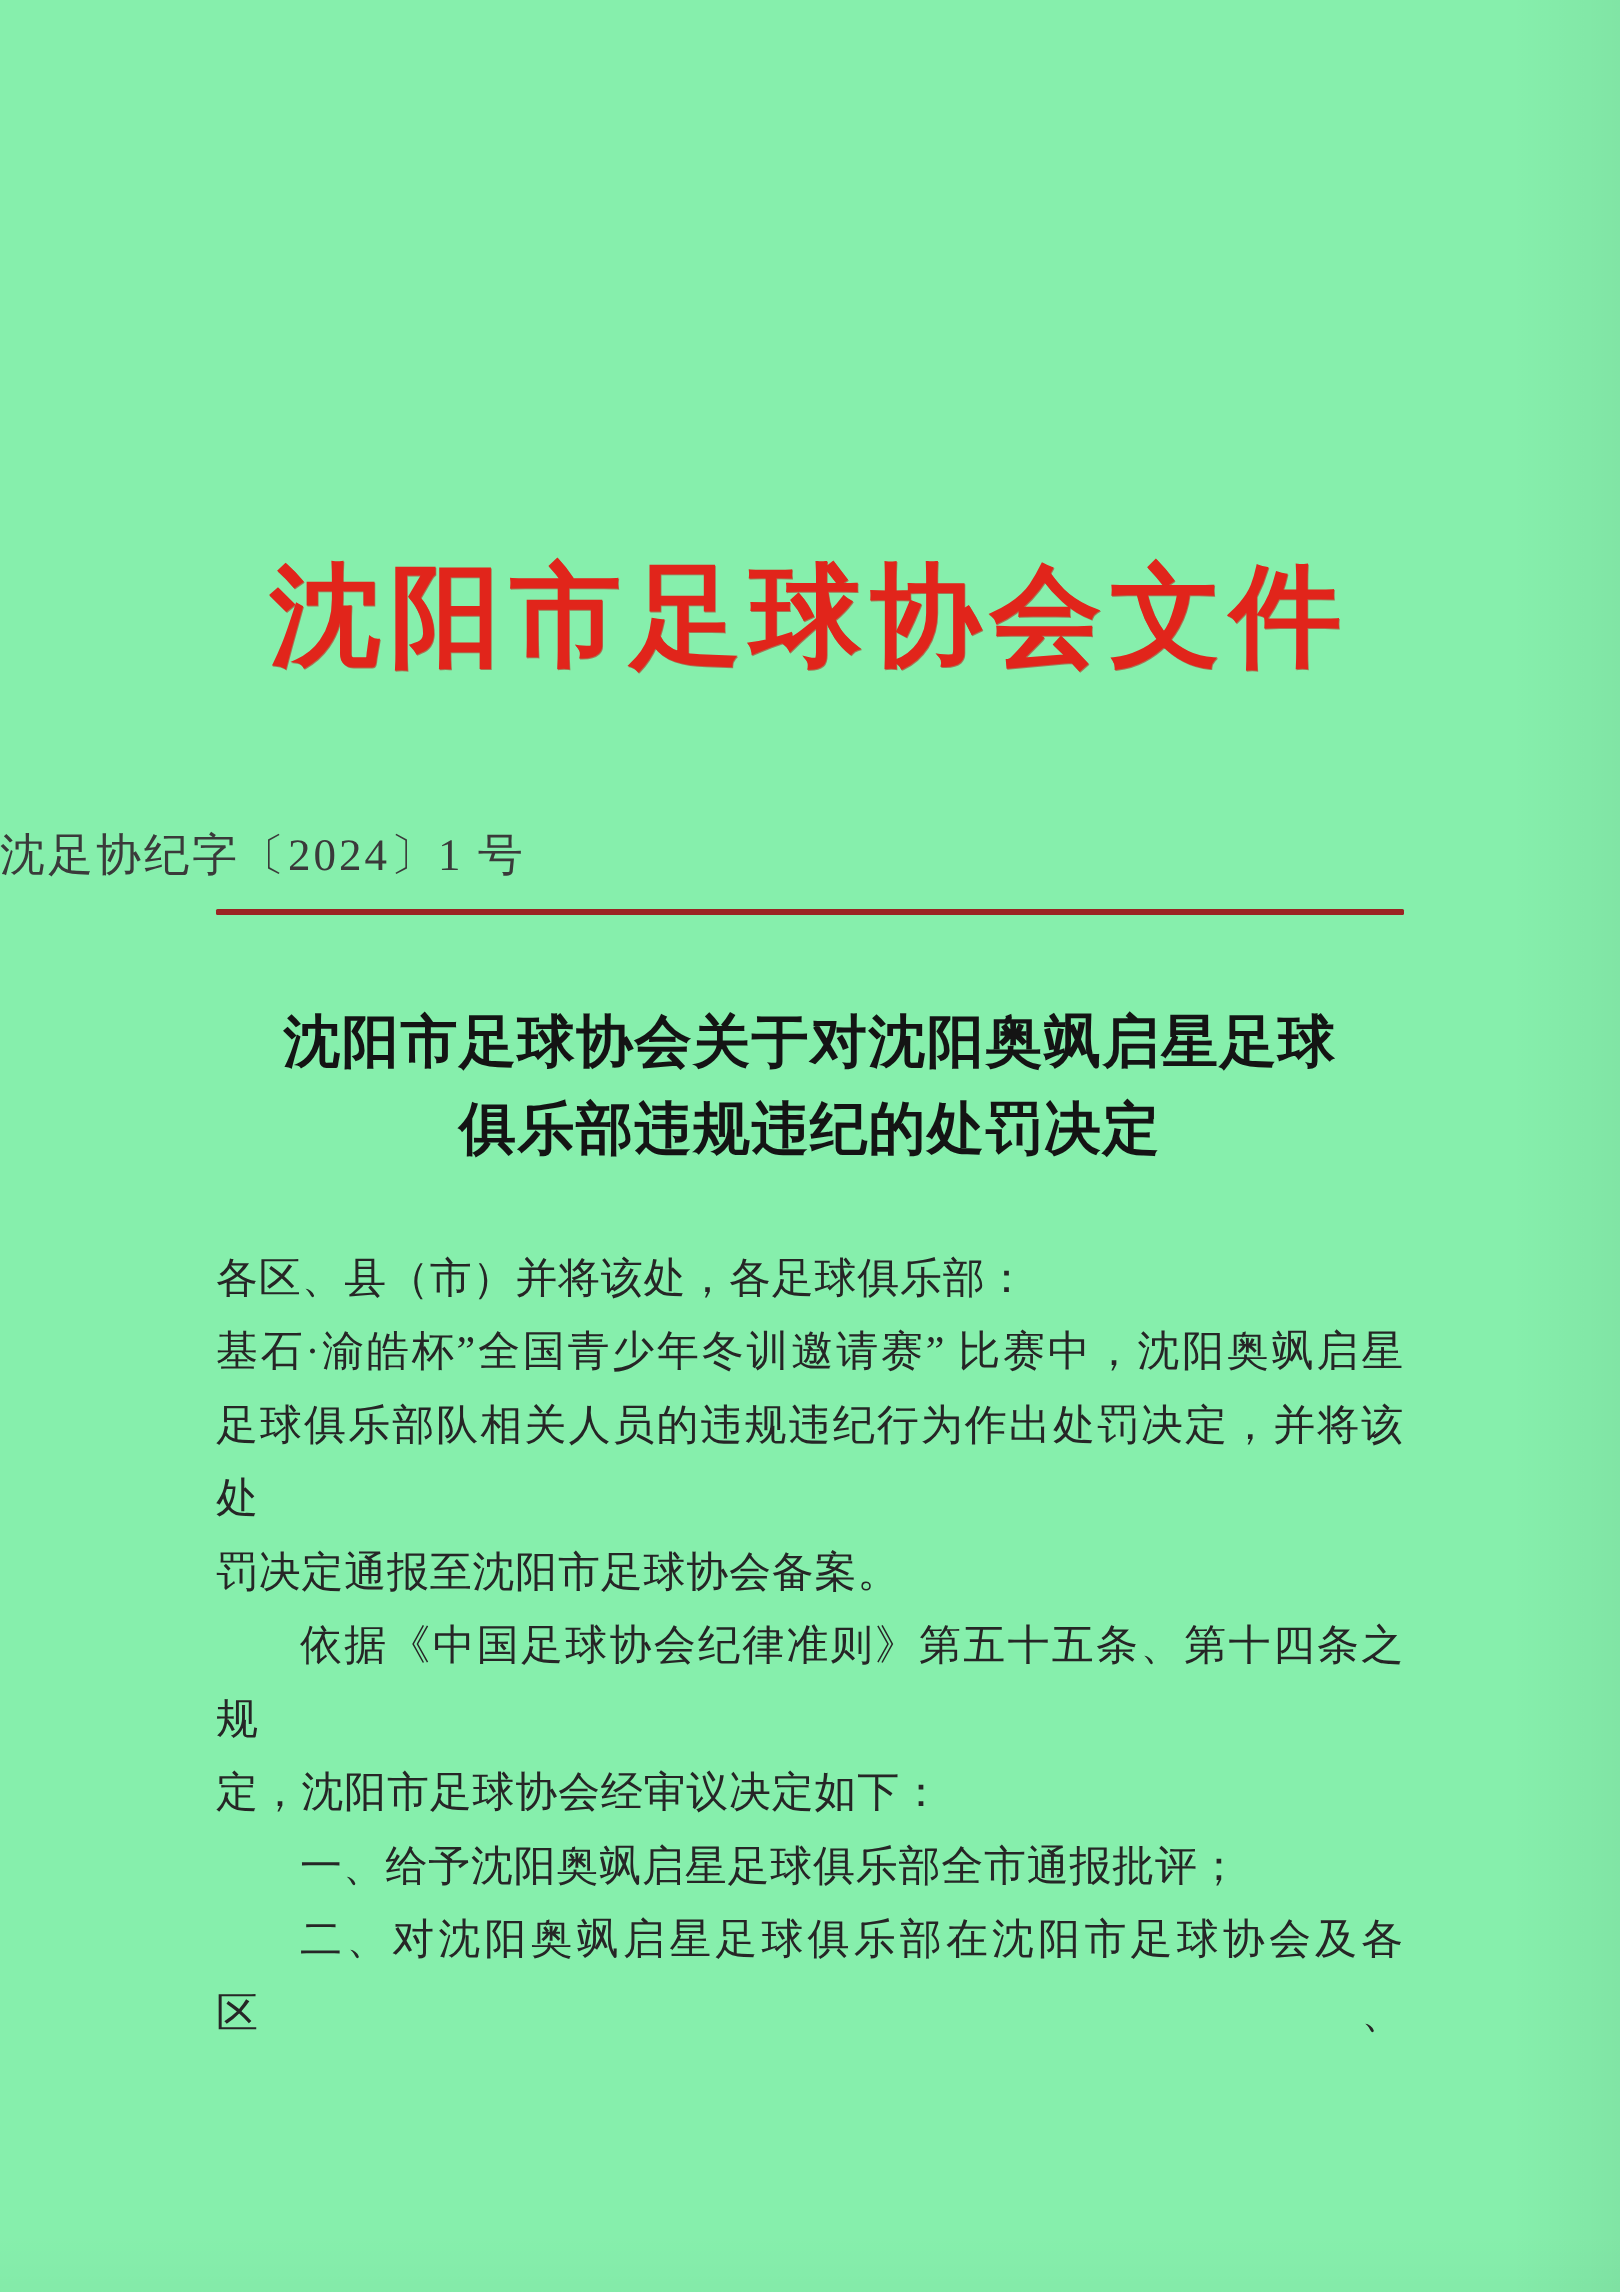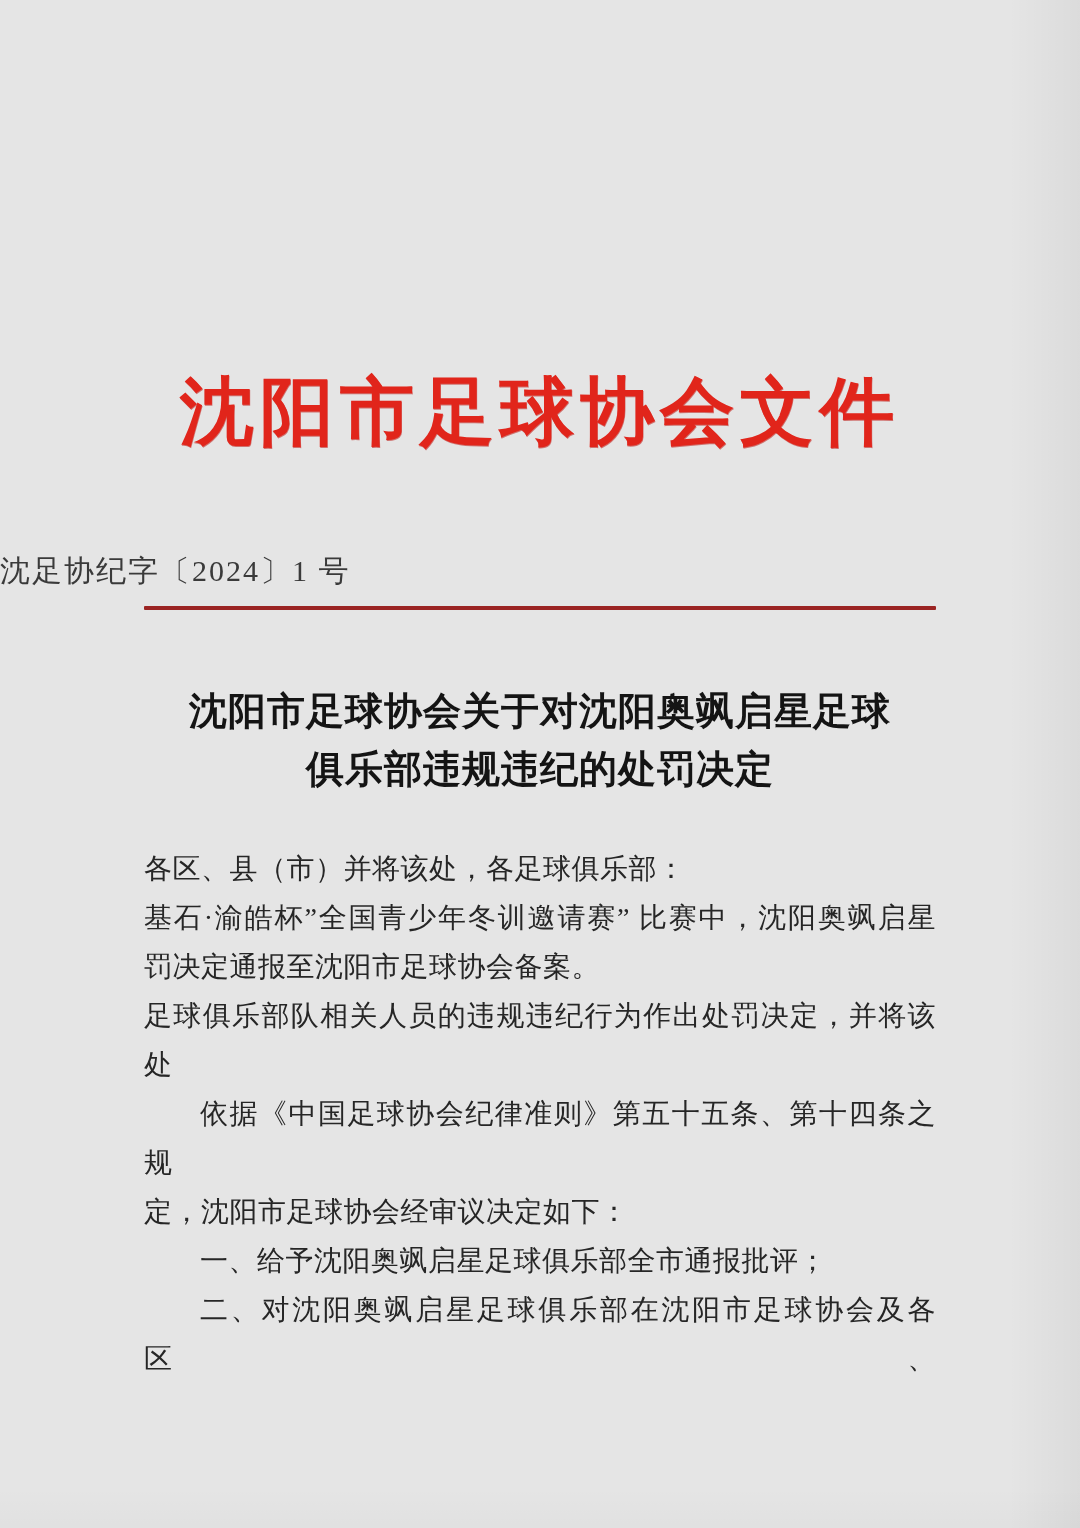--- a/index.html
+++ b/index.html
@@ -5,21 +5,21 @@
   html, body {
     margin: 0;
     padding: 0;
     background: #ffffff;
   }
   .page {
     position: relative;
     width: 1080px;
     height: 1528px;
     margin: 0 auto;
-    background: #e5e5e5;
+    background: #86efac;
     overflow: hidden;
     font-family: "Liberation Serif", "DejaVu Serif", serif;
   }
   
   .edge-shade {
     position: absolute;
     top: 0;
     right: 0;
     width: 72px;
     height: 100%;
@@ -59,21 +59,21 @@
 
   .red-rule {
     width: 792px;
     height: 4px;
     margin: 17px auto 0 auto;
     background: #9b2423;
     border-radius: 1px;
   }
 
   .doc-title {
-    margin-top: 72px;
+    margin-top: 56px;
     text-align: center;
     font-weight: bold;
     color: #141414;
     font-size: 38px;
     line-height: 58px;
     letter-spacing: 1px;
   }
 
   .doc-body {
     margin: 46px auto 0 auto;
@@ -108,22 +108,22 @@
   <div class="red-rule"></div>
 
   <div class="doc-title">
     <div>沈阳市足球协会关于对沈阳奥飒启星足球</div>
     <div>俱乐部违规违纪的处罚决定</div>
   </div>
 
   <div class="doc-body">
     <div class="body-line">各区、县（市）并将该处，各足球俱乐部：</div>
     <div class="body-line fill">基石·渝皓杯”全国青少年冬训邀请赛” 比赛中，沈阳奥飒启星</div>
+    <div class="body-line fill">足球俱乐部队相关人员的违规违纪行为作出处罚决定，并将该处</div>
     <div class="body-line">罚决定通报至沈阳市足球协会备案。</div>
-    <div class="body-line fill">足球俱乐部队相关人员的违规违纪行为作出处罚决定，并将该处</div>
     <div class="body-line indent fill">依据《中国足球协会纪律准则》第五十五条、第十四条之规</div>
     <div class="body-line">定，沈阳市足球协会经审议决定如下：</div>
     <div class="body-line indent">一、给予沈阳奥飒启星足球俱乐部全市通报批评；</div>
     <div class="body-line indent fill">二、对沈阳奥飒启星足球俱乐部在沈阳市足球协会及各区、</div>
   </div>
 
   <div class="edge-shade"></div>
   <div class="edge-shade-bottom"></div>
 </div>
 

